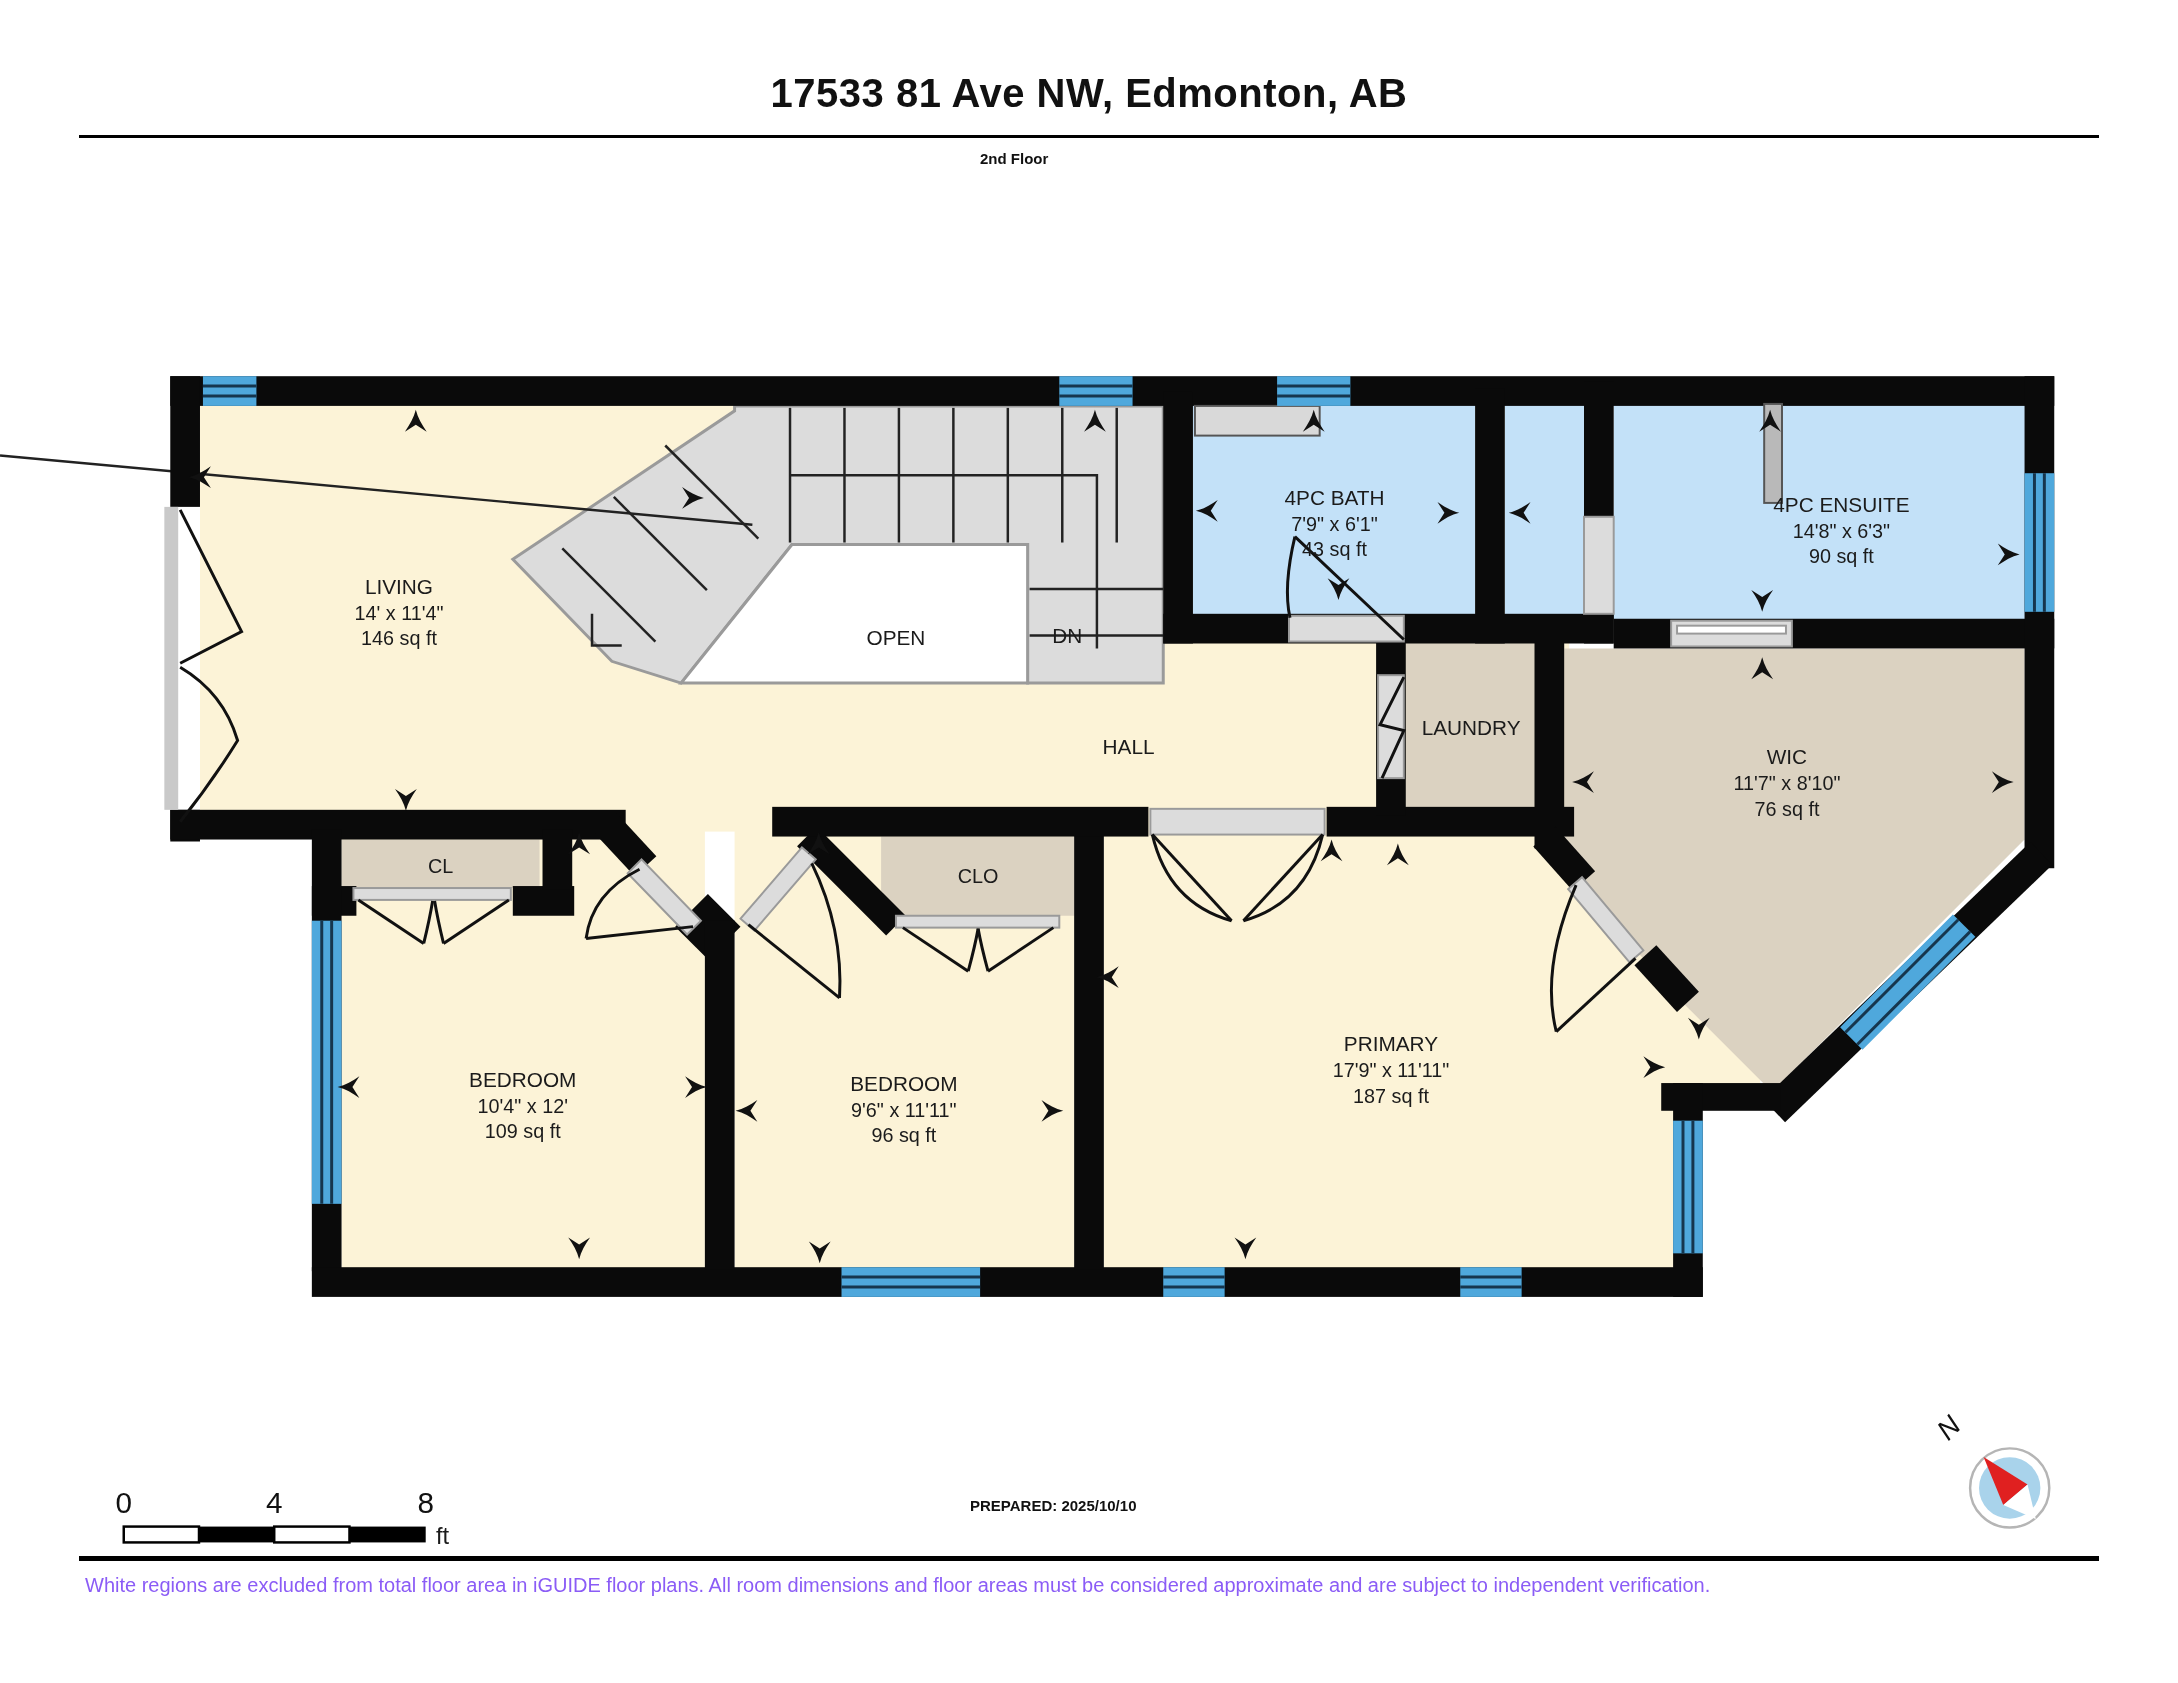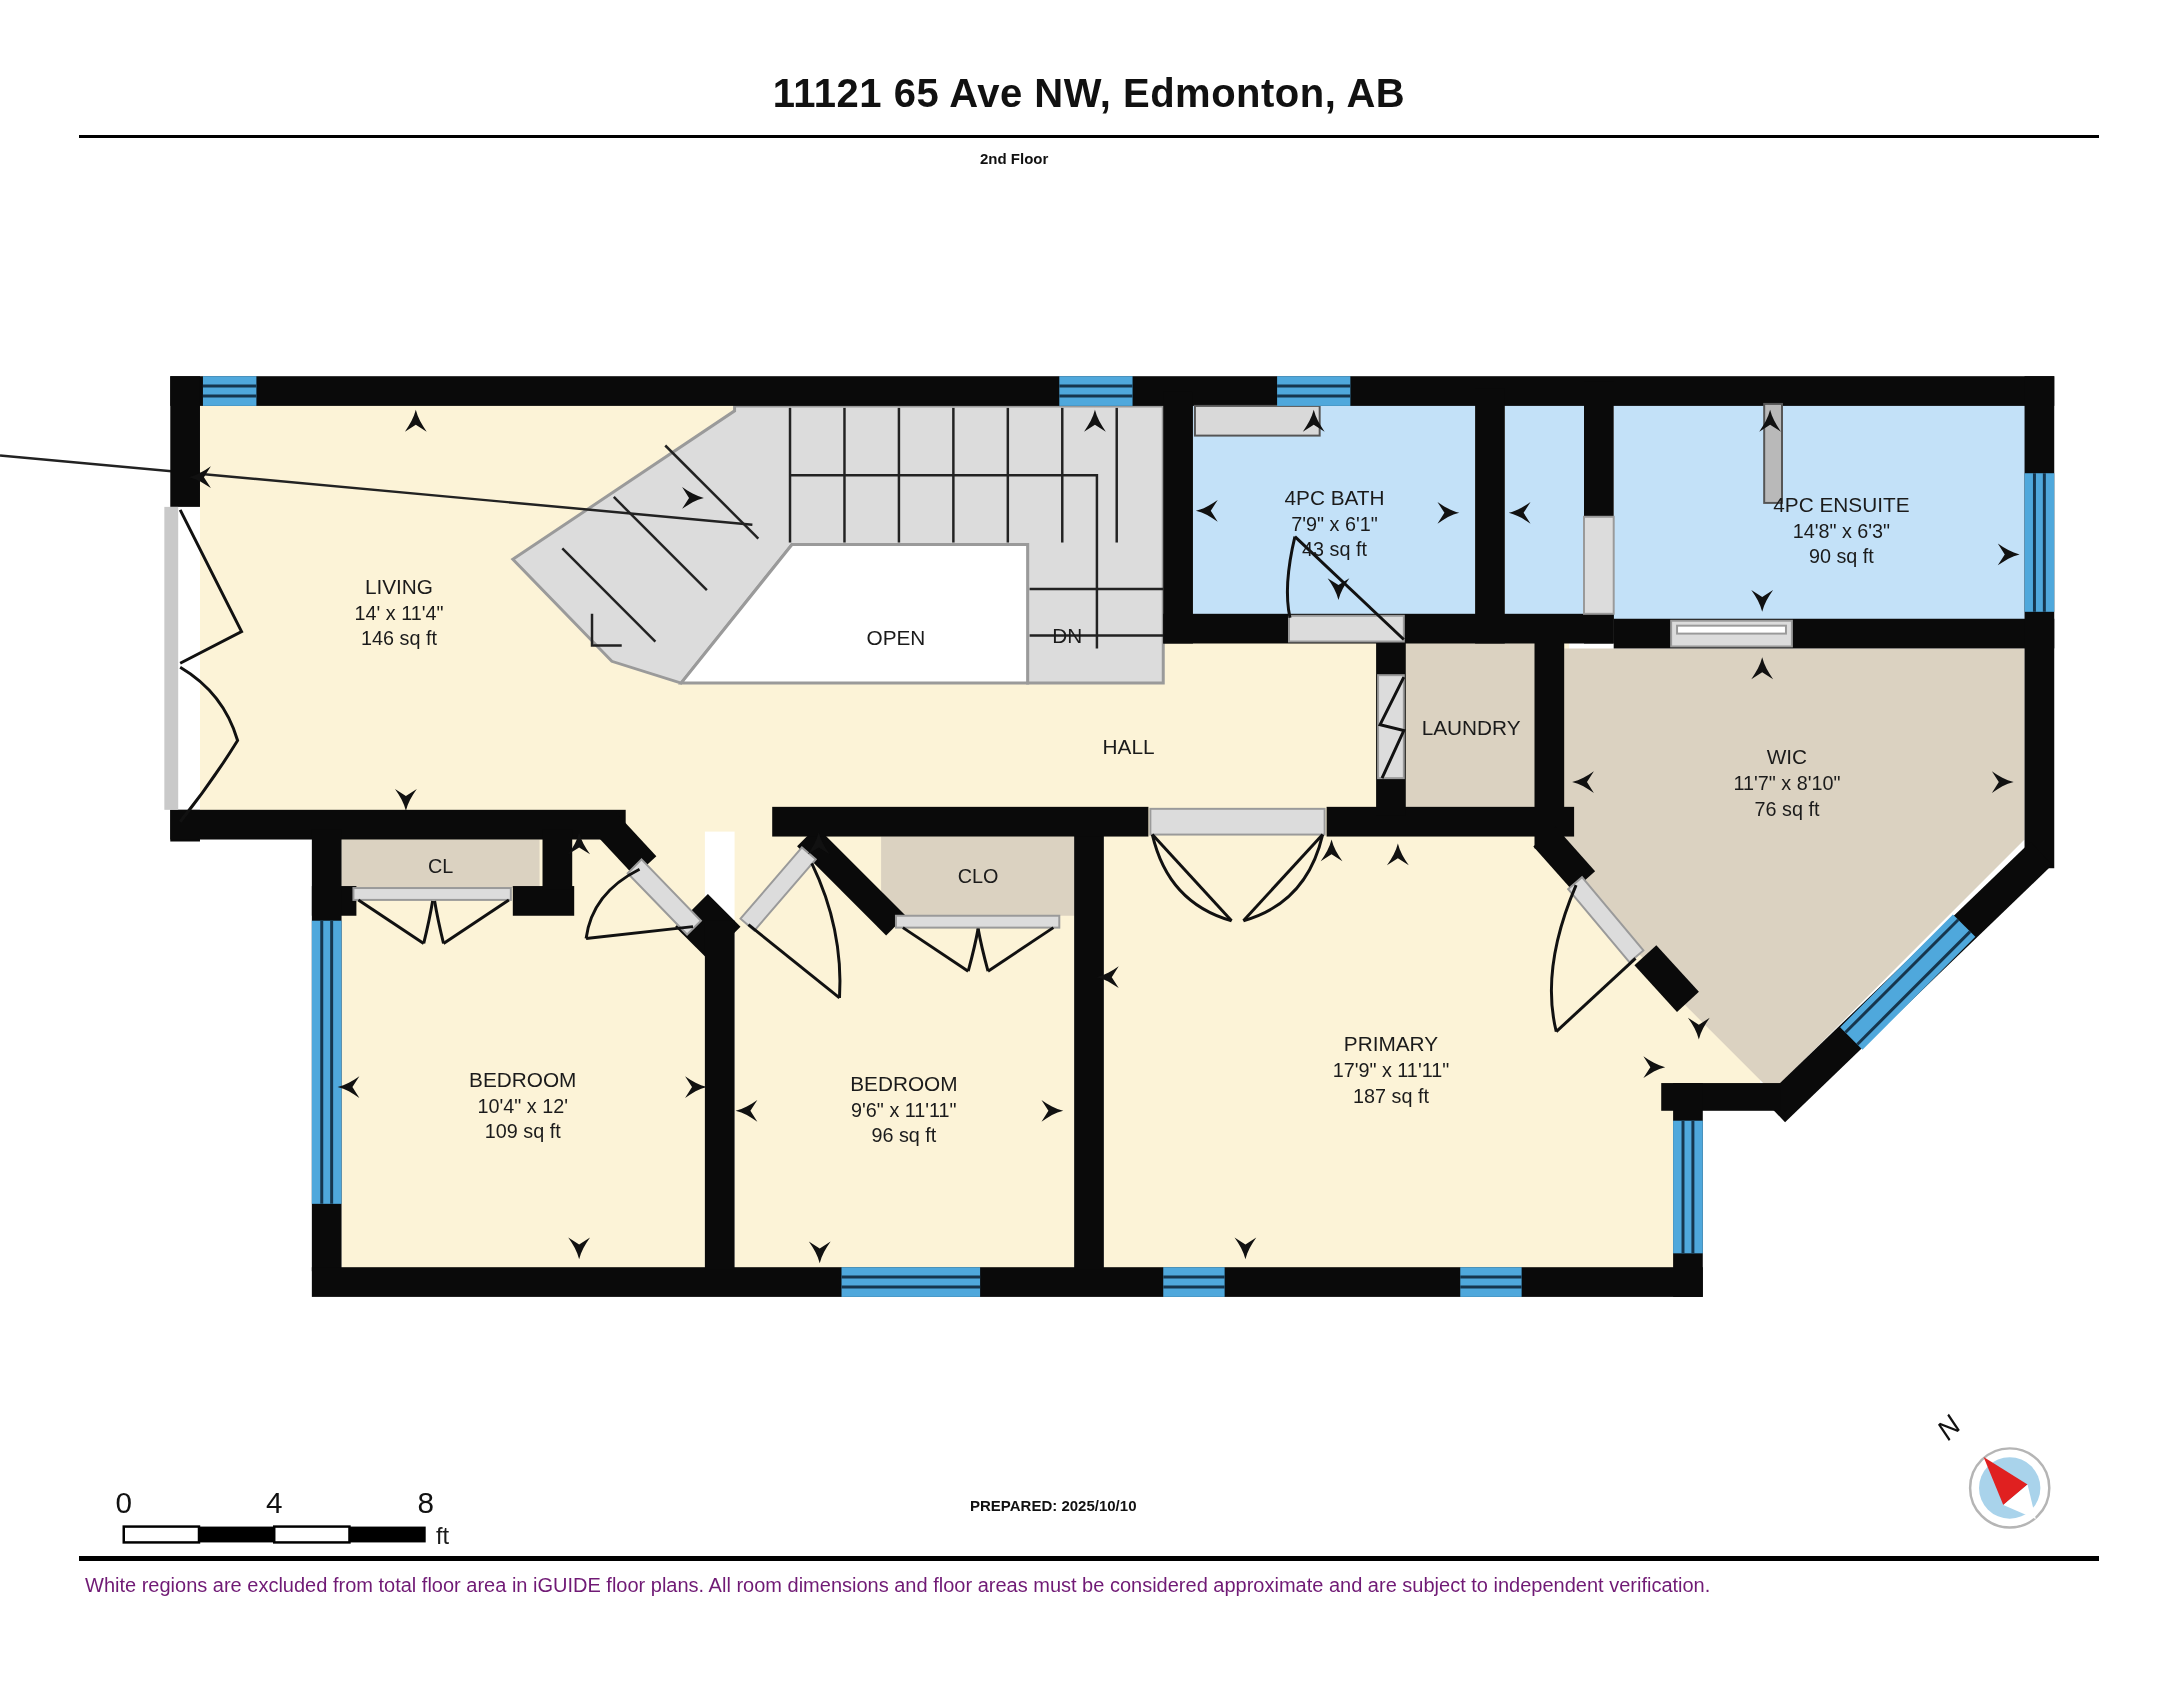--- a/index.html
+++ b/index.html
@@ -2,21 +2,21 @@
 <html style="--wall_black: #0a0a0a; --floor_cream: #fcf3d7; --floor_tan: #dbd2c1; --floor_blue: #c3e1f8; --stairs_gray: #dcdcdc; --open_white: #ffffff; --window_blue: #4fa8dc; --window_line: #16364e; --compass_red: #e02020; --compass_blue: #a9d3eb;"><head>
 <meta charset="utf-8">
 <style>
   html,body{margin:0;padding:0;background:#ffffff;}
   .page{position:relative;width:2178px;height:1683px;background:#fff;font-family:"Liberation Sans",sans-serif;color:#111;overflow:hidden;}
   .title{position:absolute;top:71px;left:0;width:100%;text-align:center;font-size:40px;font-weight:bold;letter-spacing:0.5px;}
   .rule-top{position:absolute;top:135px;left:79px;right:79px;height:3px;background:#000;}
   .floor-label{position:absolute;top:150px;left:980px;font-size:15px;font-weight:bold;}
   .area-lines{position:absolute;top:150px;left:1114px;font-size:22px;line-height:36px;}
   .rule-bottom{position:absolute;top:1556px;left:79px;right:79px;height:5px;background:#000;}
-  .disclaimer{position:absolute;top:1574px;left:85px;font-size:20px;color:#701a75;}
+  .disclaimer{position:absolute;top:1574px;left:85px;font-size:20px;color:#8b5cf6;}
   .prepared{position:absolute;top:1497px;left:970px;font-size:15px;font-weight:bold;}
   svg text{font-family:"Liberation Sans",sans-serif;}
   .lbl{font-size:21px;fill:#1b1b1b;text-anchor:middle;}
   .lbl-s{font-size:20px;fill:#1b1b1b;text-anchor:middle;}
   .fill-cream{fill:var(--floor_cream);}
   .fill-tan{fill:var(--floor_tan);}
   .fill-blue{fill:var(--floor_blue);}
   .fill-gray{fill:var(--stairs_gray);stroke:#9a9a9a;stroke-width:3;}
   .fill-open{fill:var(--open_white);stroke:#9a9a9a;stroke-width:3;}
   .wall{fill:var(--wall_black);}
@@ -26,21 +26,21 @@
   .door{fill:#dcdcdc;stroke:#9a9a9a;stroke-width:2;}
   .swing{stroke:#111;stroke-width:3;fill:none;}
   .tread{stroke:#222;stroke-width:2.5;}
   .arrow{fill:#111;}
 </style>
 </head>
 <body>
 
 <div class="page">
 
-  <div class="title">11121 65 Ave NW, Edmonton, AB</div>
+  <div class="title">17533 81 Ave NW, Edmonton, AB</div>
   <div class="rule-top"></div>
   <div class="floor-label">2nd Floor</div>
 
   <svg width="2178" height="1683" viewBox="0 0 2200 1700" style="position:absolute;top:0;left:0;">
     <defs>
       <path id="arr" d="M0,-14 C2,-6 6,1 11,8 L0,1 L-11,8 C-6,1 -2,-6 0,-14 Z"></path>
     </defs>
 
     <rect class="fill-cream" x="202" y="408" width="1383" height="432"></rect>
     <rect class="fill-cream" x="345" y="838" width="367" height="446"></rect>

